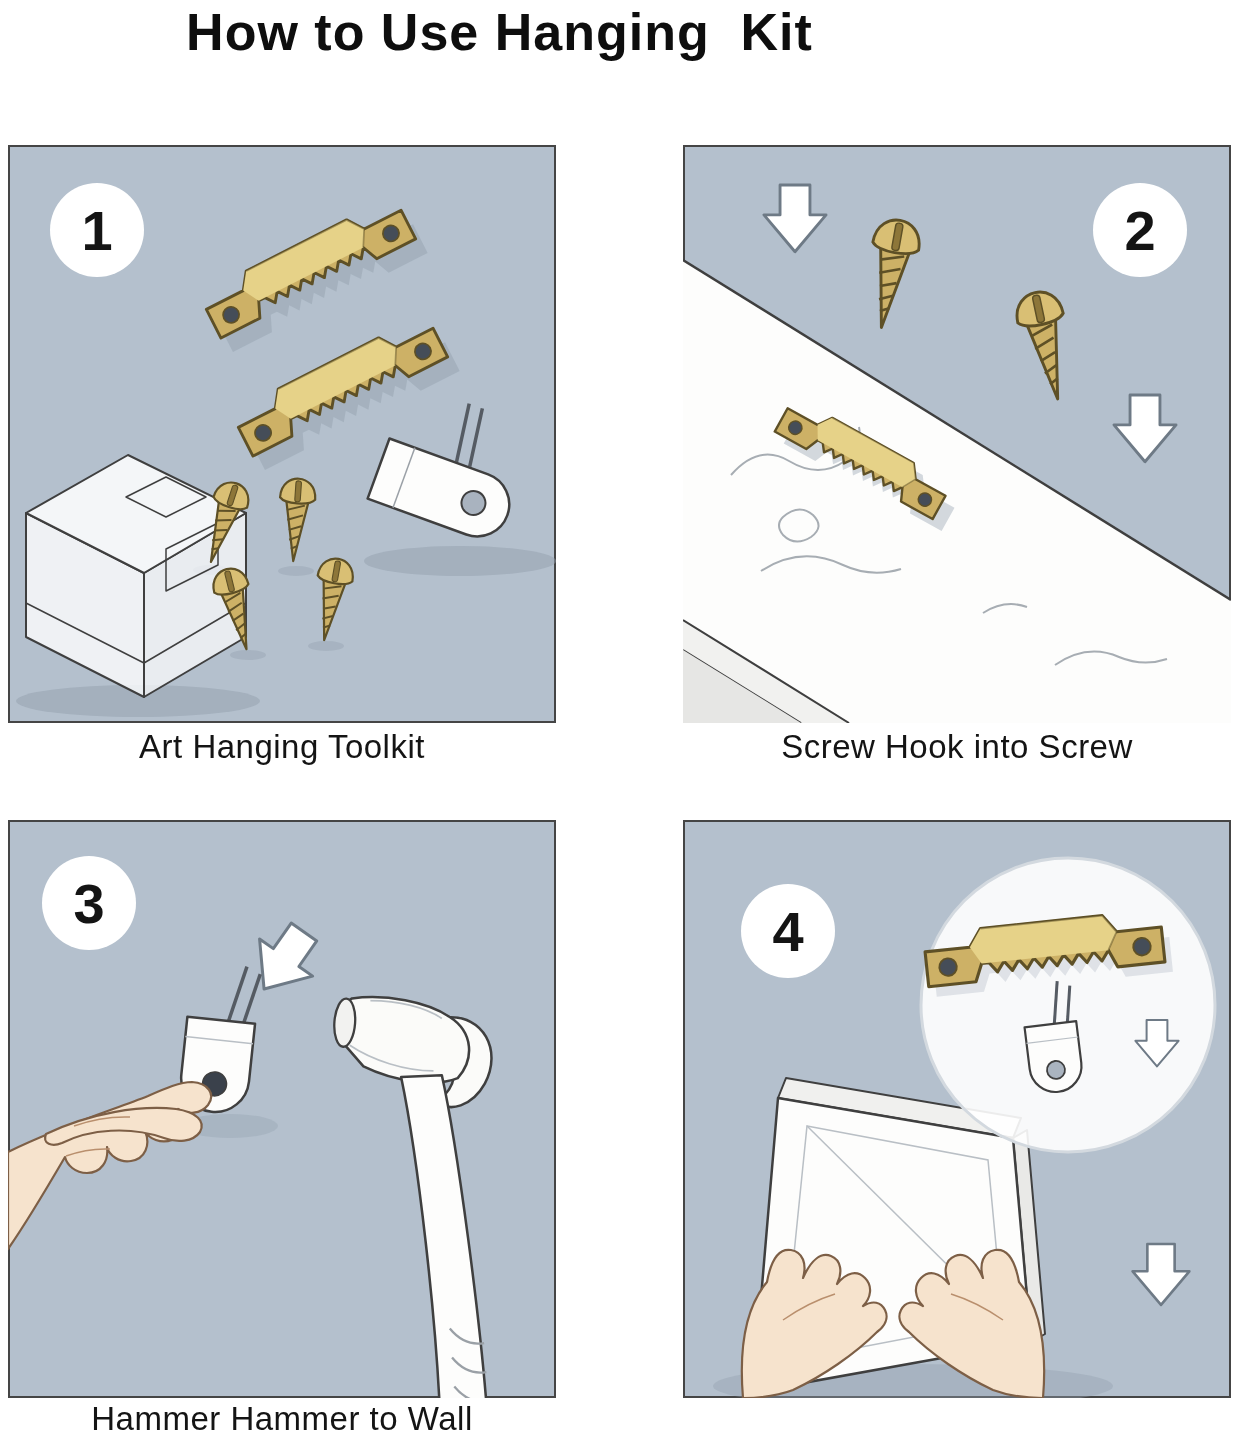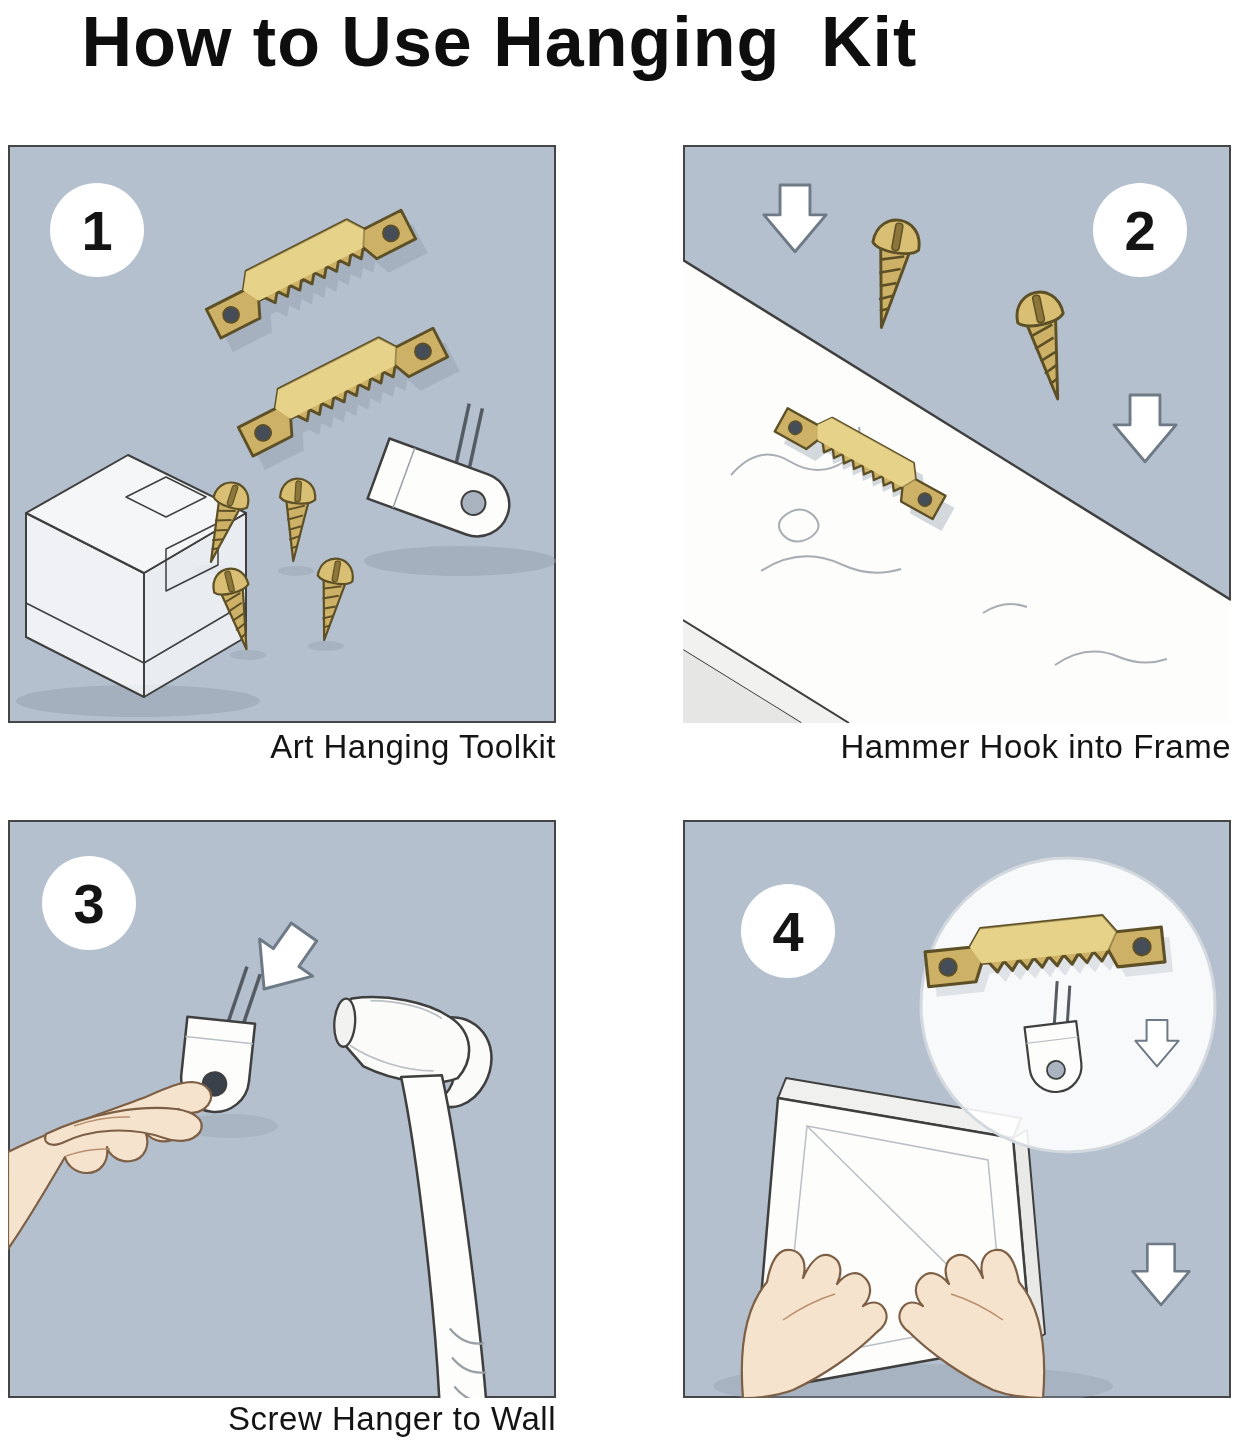--- a/index.html
+++ b/index.html
@@ -1,25 +1,25 @@
 <!DOCTYPE html>
 <html><head>
 <meta charset="utf-8">
 <style>
   html,body{margin:0;padding:0;background:#ffffff;}
   body{width:1233px;height:1448px;position:relative;font-family:"Liberation Sans",sans-serif;overflow:hidden;}
   .page{position:absolute;inset:0;}
   .title{position:absolute;top:2px;left:0;width:999px;text-align:center;
-         font-size:70px;font-weight:600;color:#0e0e0e;letter-spacing:1px;white-space:pre-wrap;}
+         font-size:52px;font-weight:600;color:#0e0e0e;letter-spacing:1px;white-space:pre-wrap;}
   .panel{position:absolute;width:548px;height:578px;}
   .panel svg{display:block;}
   .badge{position:absolute;width:94px;height:94px;border-radius:50%;background:#ffffff;
          display:flex;align-items:center;justify-content:center;
          font-size:56px;font-weight:700;color:#141414;}
-  .cap{position:absolute;width:548px;text-align:right;font-size:33px;font-weight:500;
+  .cap{position:absolute;width:548px;text-align:center;font-size:33px;font-weight:500;
        color:#141414;letter-spacing:0.5px;}
 </style>
 </head>
 <body>
 
 <div class="page">
 
   <div class="title">How to Use Hanging  Kit</div>
 
   <div class="panel" style="left:8px;top:145px;">
@@ -124,21 +124,21 @@
       <use href="#screw2" transform="translate(214,94) rotate(10) scale(1.45)"></use>
       <use href="#screw2" transform="translate(356,166) rotate(-12) scale(1.45)"></use>
 
       <use href="#arrow2" transform="translate(112,40) scale(1.15)" fill="#ffffff" stroke="#6e7a86" stroke-width="2.5" stroke-linejoin="round"></use>
       <use href="#arrow2" transform="translate(462,250) scale(1.15)" fill="#ffffff" stroke="#6e7a86" stroke-width="2.5" stroke-linejoin="round"></use>
     </svg>
     <div class="badge" style="left:410px;top:38px;">
       <span>2</span>
     </div>
   </div>
-  <div class="cap" style="left:683px;top:728px;">Hammer Hook into Frame</div>
+  <div class="cap" style="left:683px;top:728px;">Screw Hook into Screw</div>
 
   <div class="panel" style="left:8px;top:820px;">
     <svg viewBox="0 0 548 578" width="548" height="578">
       <defs>
         <path id="arrow3" d="M-13,0 L13,0 L13,26 L27,26 L0,58 L-27,26 L-13,26 Z"></path>
       </defs>
 
       <rect x="1" y="1" width="546" height="576" fill="#b4c0cd" stroke="#454545" stroke-width="2"></rect>
 
       <use href="#arrow3" transform="translate(296,112) rotate(35) scale(1.2)" fill="#ffffff" stroke="#6e7a86" stroke-width="2.5" stroke-linejoin="round"></use>
@@ -165,21 +165,21 @@
         <ellipse cx="-57" cy="-30" rx="9" ry="21" transform="rotate(-10 -57 -30)" fill="#f2f2f0" stroke="#3f3f3f" stroke-width="2"></ellipse>
         <path d="M-40,-54 C-16,-60 8,-60 24,-54 M-48,-12 C-26,-4 4,-2 28,-8" stroke="#b9bfc5" stroke-width="1.5" fill="none"></path>
         <path d="M2,4 L36,-6 C62,46 122,196 150,284 C154,298 148,308 136,311 C124,314 114,307 110,295 C84,203 32,66 2,4 Z" fill="#fdfdfc" stroke="#3f3f3f" stroke-width="2.2" stroke-linejoin="round"></path>
         <path d="M96,206 q16,12 32,5 M104,230 q16,12 32,5 M112,254 q16,12 32,5" stroke="#9aa0a6" stroke-width="2" fill="none"></path>
       </g>
     </svg>
     <div class="badge" style="left:34px;top:36px;">
       <span>3</span>
     </div>
   </div>
-  <div class="cap" style="left:8px;top:1400px;">Screw Hanger to Wall</div>
+  <div class="cap" style="left:8px;top:1400px;">Hammer Hammer to Wall</div>
 
   <div class="panel" style="left:683px;top:820px;">
     <svg viewBox="0 0 548 578" width="548" height="578">
       <defs>
         <path id="saw4" d="M0,16 L36,16 L46,2 L144,2 L154,16 L190,16 L190,44 L152,44 L146,30 L140,38 L134,30 L128,38 L122,30 L116,38 L110,30 L104,38 L98,30 L92,38 L86,30 L80,38 L74,30 L68,38 L62,30 L56,38 L50,30 L44,30 L38,44 L0,44 Z"></path>
         <g id="sawg4">
           <use href="#saw4" fill="#cdb166" stroke="#5e5026" stroke-width="2.5" stroke-linejoin="round"></use>
           <polygon points="36,16 46,2 144,2 154,16 146,30 44,30" fill="#e6d288"></polygon>
           <path d="M46,2 L144,2 L154,16 L146,30" fill="none" stroke="#5e5026" stroke-width="1.5" opacity="0.5"></path>
           <circle cx="17" cy="30" r="7" fill="#454d58" stroke="#5e5026" stroke-width="1.5"></circle>

